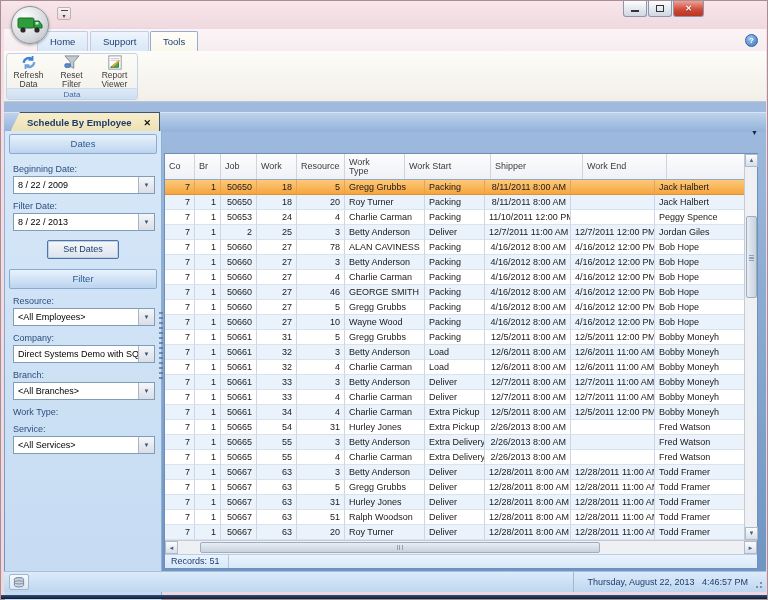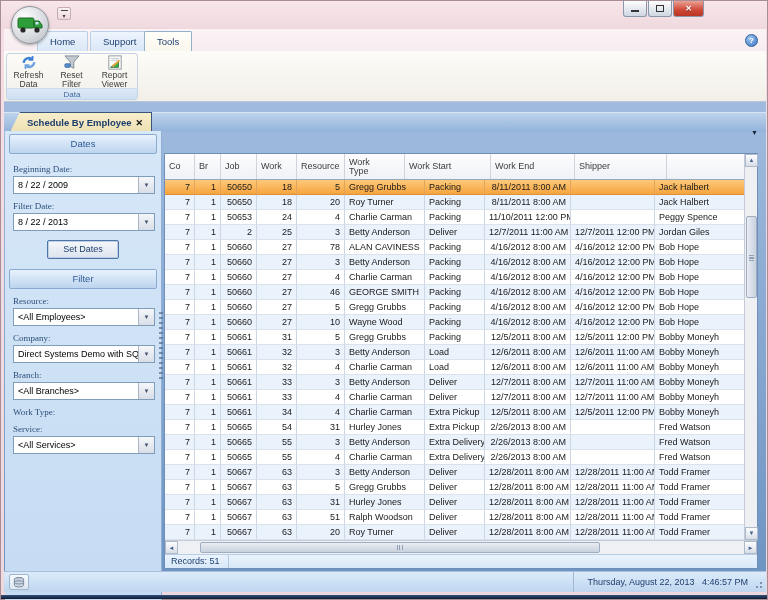--- a/index.html
+++ b/index.html
@@ -60,31 +60,31 @@
     font-size:8px; color:#44699c; text-align:center; line-height:11px; border-top:1px solid #cfdcec; }
 
   
   .workspace { position:absolute; left:3px; top:101px; width:762px; height:469px;
     background:linear-gradient(#a0bbde,#6f95c3); }
   .tabstrip { position:absolute; left:0; top:10px; width:762px; height:20px;
     background:linear-gradient(#bdd2ec,#93b3da); border-top:1px solid #d9e5f4; }
   .doc-tab { position:absolute; left:6px; top:10px; height:20px; padding:0 8px 0 16px;
     background:linear-gradient(#f7eecb,#eee0b4); border:1px solid #3a547c; border-bottom:none;
     clip-path:polygon(10px 0, 100% 0, 100% 100%, 0 100%);
-    display:flex; align-items:center; gap:4px; font-size:9.5px; font-weight:bold; color:#1b3c6b; }
+    display:flex; align-items:center; gap:12px; font-size:9.5px; font-weight:bold; color:#1b3c6b; }
   .doc-tab-close { font-size:9px; font-weight:bold; color:#111; }
   .tablist-arrow { position:absolute; right:8px; top:16px; font-size:7px; color:#16243c; }
 
   
   .sidebar { position:absolute; left:1px; top:29px; width:157px; height:478px;
     background:linear-gradient(#d6e7f8,#c5dbf2); border-right:1px solid #8fafd4; }
   .panel-hdr { margin:3px 4px 0 4px; height:20px; border:1px solid #8aaad0; border-radius:2px;
     background:linear-gradient(#e8f2fd,#bcd4ee); font-size:9.5px; color:#2c5a96;
     text-align:center; line-height:18px; }
-  .sb-label { margin:7px 6px 2px 8px; font-size:9px; color:#2d4f7c;font-family:Liberation Serif, serif; }
+  .sb-label { margin:7px 6px 2px 8px; font-size:9px; color:#2d4f7c; }
   .combo, .date-field { margin:0 6px 0 8px; height:18px; background:#fff;
     border:1px solid #7f9db9; display:flex; align-items:center; }
   .combo-val, .date-val { flex:1; font-size:9px; color:#000; padding-left:4px;
     white-space:nowrap; overflow:hidden; }
   .combo-btn { width:16px; height:16px; margin-right:0; border-left:1px solid #aab4c2;
     background:linear-gradient(#f4f7fa,#d9dee7); font-size:6px; color:#44536e;
     display:flex; align-items:center; justify-content:center; }
   .setdates { display:block; margin:9px auto 0; width:72px; height:19px;
     border:1px solid #4f74a8; border-radius:2px; box-shadow:inset 0 0 0 1px #bdd0e8;
     background:linear-gradient(#f5f8fb,#dce3ed); font-size:9px; color:#1d3e6e;
@@ -181,21 +181,21 @@
       </div>
   </div>
 
   <div class="tabrow">
     <div class="rtab" style="left:33px;">
         <span>Home</span>
       </div>
     <div class="rtab" style="left:86px;">
         <span>Support</span>
       </div>
-    <div class="rtab active" style="left:140px;">
+    <div class="rtab active" style="left:146px;">
         <span>Tools</span>
       </div>
     <div class="help-btn"><span>?</span></div>
   </div>
 
   <div class="ribbon">
     <div class="rgroup">
       <div class="rg-buttons">
         <div class="rbtn">
           <svg class="ricon" viewBox="0 0 20 17">
@@ -285,22 +285,22 @@
     <div class="gridbox">
       <div class="grid-header">
           <div class="gh" style="width: 30px;">Co</div>
           <div class="gh" style="width: 26px;">Br</div>
           <div class="gh" style="width: 36px;">Job</div>
           <div class="gh" style="width: 40px;">Work</div>
           <div class="gh" style="width: 48px;">Resource</div>
           <div class="gh" style="width: 60px;">Work
 Type</div>
           <div class="gh" style="width: 86px;">Work Start</div>
+          <div class="gh" style="width: 92px;">Shipper</div>
           <div class="gh" style="width: 84px;">Work End</div>
-          <div class="gh" style="width: 92px;">Shipper</div>
         </div>
       <div class="grid-body">
           <div class="grow sel">
             <div class="gc" style="width: 30px; text-align: right;">7</div>
             <div class="gc" style="width: 26px; text-align: right;">1</div>
             <div class="gc" style="width: 36px; text-align: right;">50650</div>
             <div class="gc" style="width: 40px; text-align: right;">18</div>
             <div class="gc" style="width: 48px; text-align: right;">5</div>
             <div class="gc" style="width: 80px; text-align: left;">Gregg Grubbs</div>
             <div class="gc" style="width: 60px; text-align: left;">Packing</div>

